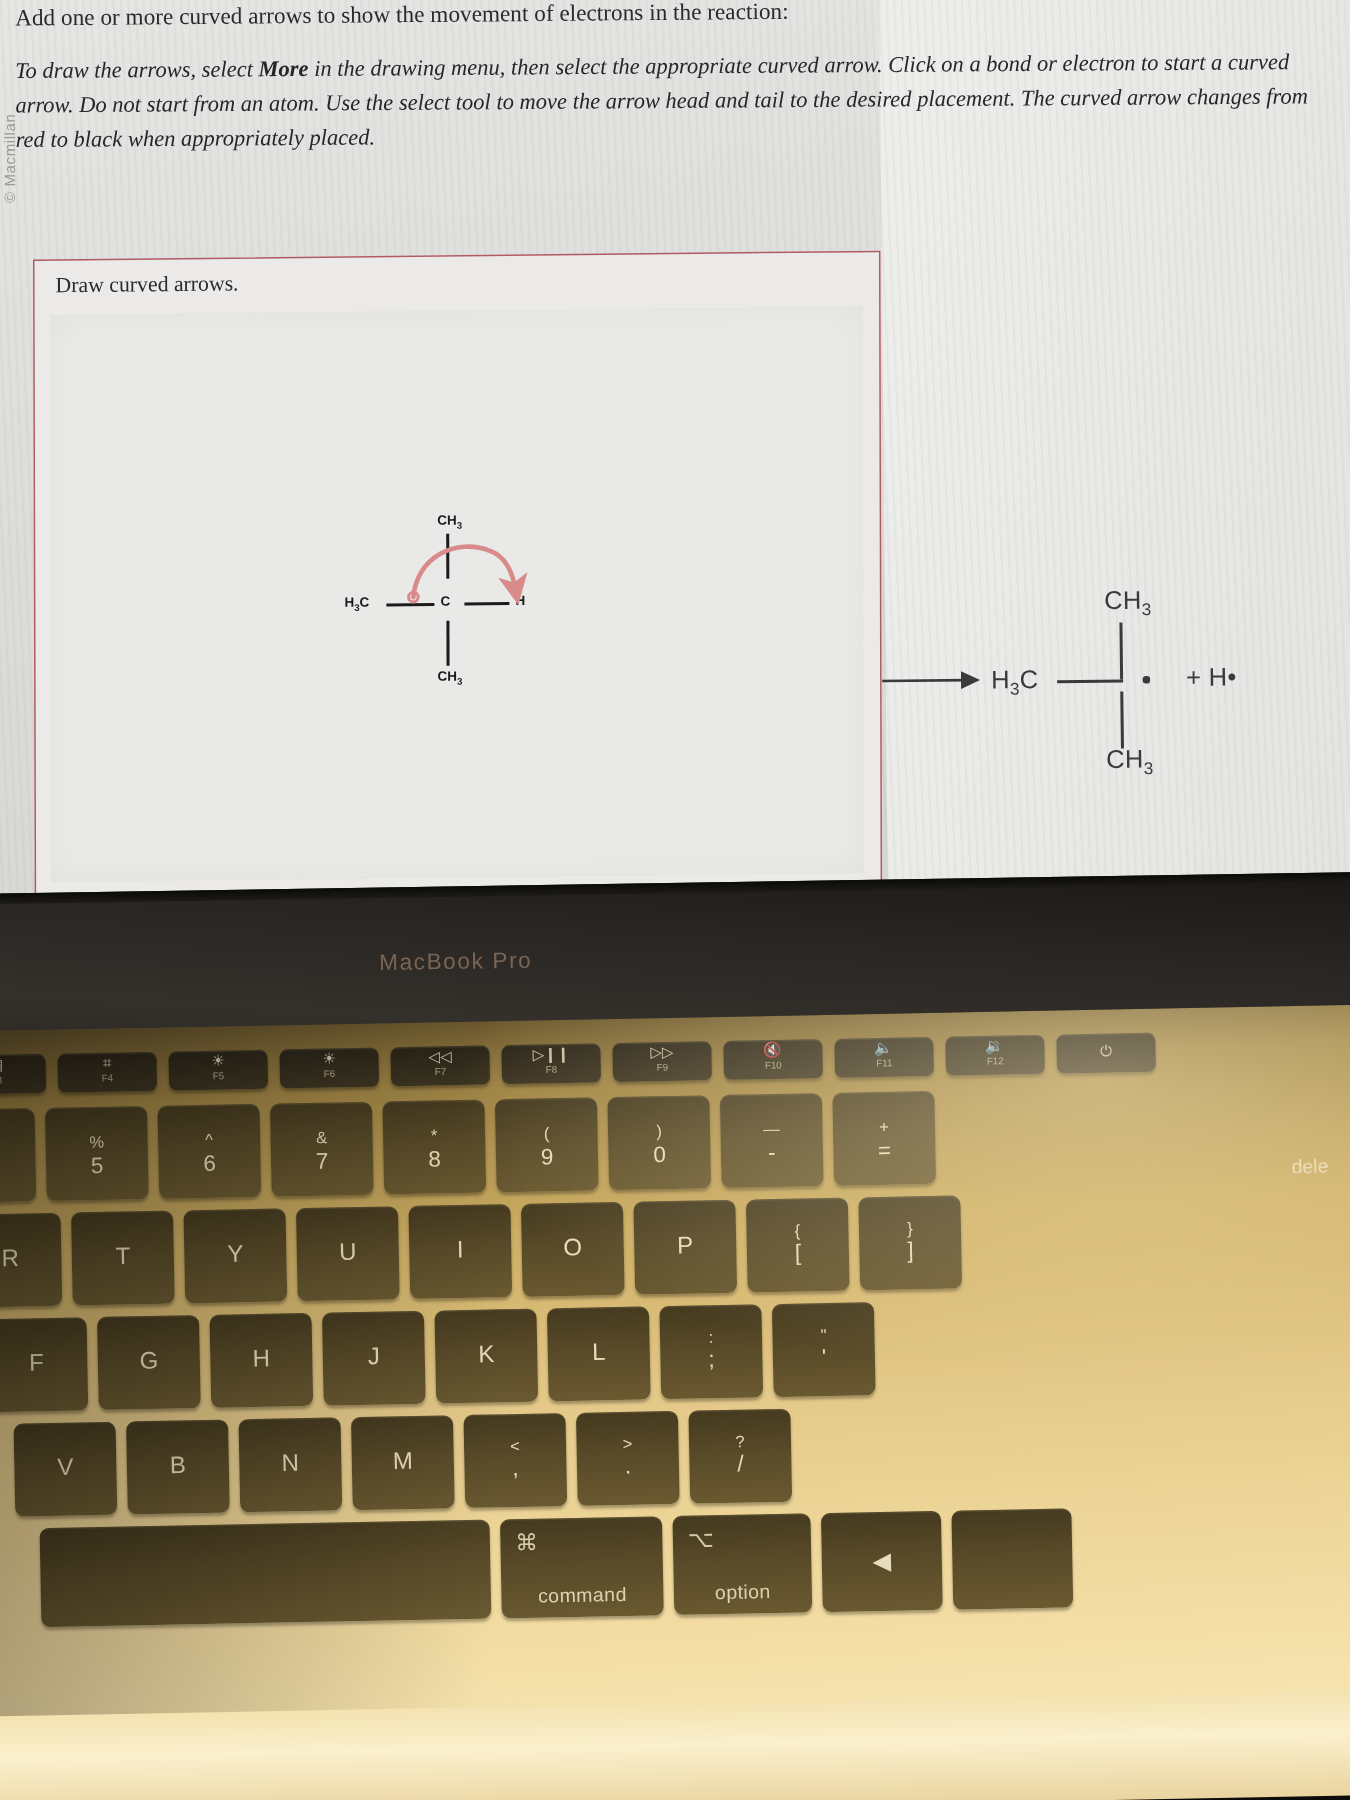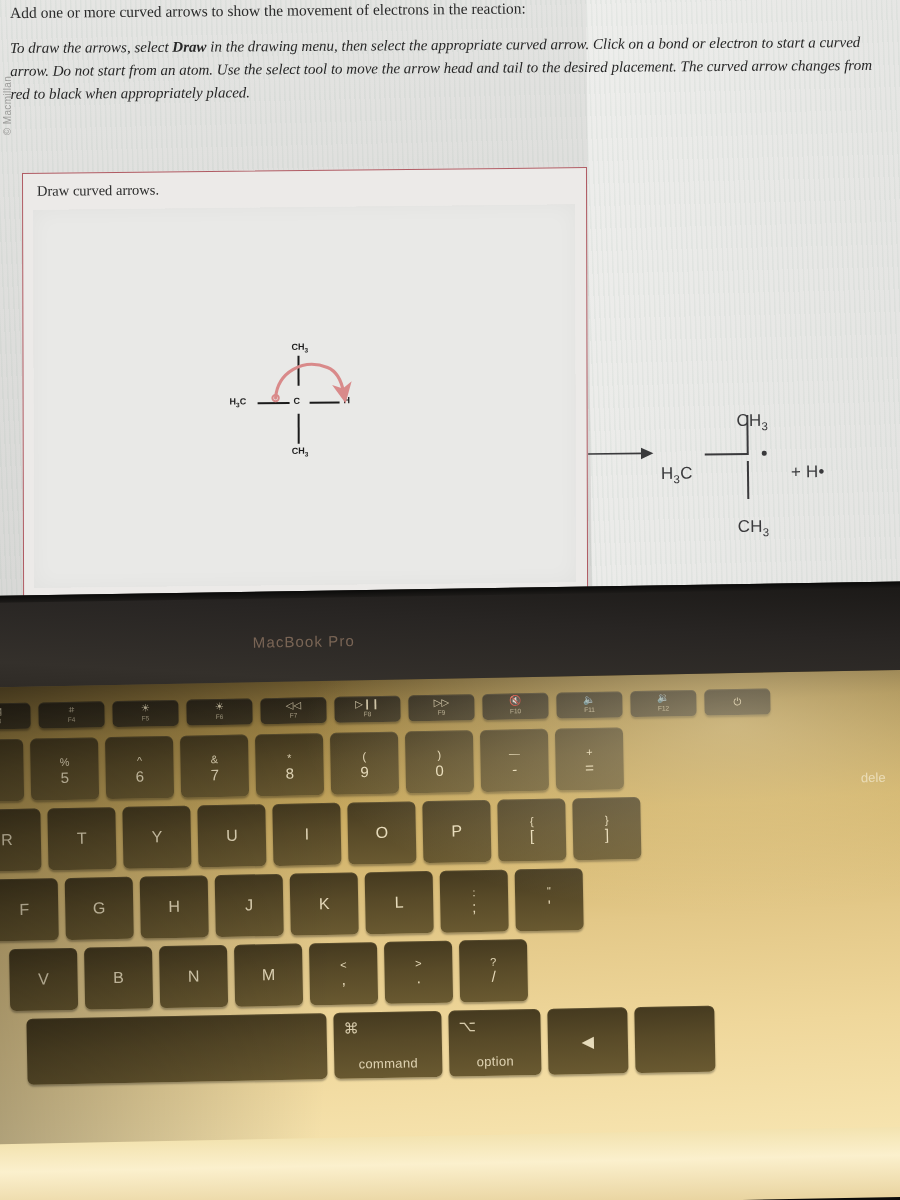--- a/index.html
+++ b/index.html
@@ -111,21 +111,21 @@
     position: absolute; left: 588px; top: 447px; width: 66px; height: 14px;
     transform: rotate(-0.6deg); transform-origin: 0 0;
   }
   #product {
     position: absolute; left: 660px; top: 392px; width: 235px; height: 140px;
     transform: rotate(-0.7deg); transform-origin: 0 0;
     font-family: "Liberation Sans", sans-serif;
   }
   .patom {
     position: absolute; font-size: 17px; color: #3a3a3c; white-space: nowrap;
-    font-family: "Liberation Sans", sans-serif; letter-spacing: .2px; margin-top: 20px;
+    font-family: "Liberation Sans", sans-serif; letter-spacing: .2px;
   }
   .patom sub { font-size: 11.5px; }
   .pbond { position: absolute; background: #3a3a3c; }
   .pbond.h { height: 2px; }
   .pbond.v { width: 2px; }
 
   #p-ch3-top  { left: 76px; top: 0px; }
   #p-bond-top { left: 86px; top: 24px; height: 38px; }
   #p-h3c      { left: 0px;  top: 52px; }
   #p-bond-l   { left: 44px; top: 62px; width: 44px; }
@@ -247,21 +247,21 @@
   <div id="screen">
     <div id="paper">
       <div class="rightwhite"></div>
     </div>
 
     <div id="copyright">© Macmillan</div>
 
     <div id="instructions">
       <div id="prompt-line">Add one or more curved arrows to show the movement of electrons in the reaction:</div>
       <div id="directions">
-        <span>To draw the arrows, select </span><b>Draw</b><span> in the drawing menu, then select the appropriate curved arrow. Click on a bond or electron to start a curved arrow. Do not start from an atom. Use the select tool to move the arrow head and tail to the desired placement. The curved arrow changes from red to black when appropriately placed.</span>
+        <span>To draw the arrows, select </span><b>More</b><span> in the drawing menu, then select the appropriate curved arrow. Click on a bond or electron to start a curved arrow. Do not start from an atom. Use the select tool to move the arrow head and tail to the desired placement. The curved arrow changes from red to black when appropriately placed.</span>
       </div>
     </div>
 
     <div id="answer-panel">
       <div id="panel-label">Draw curved arrows.</div>
       <div id="canvas">
 
         <div id="reactant">
           <div class="atom" id="ch3-top">CH<sub>3</sub></div>
           <div class="bond v" id="bond-top"></div>

